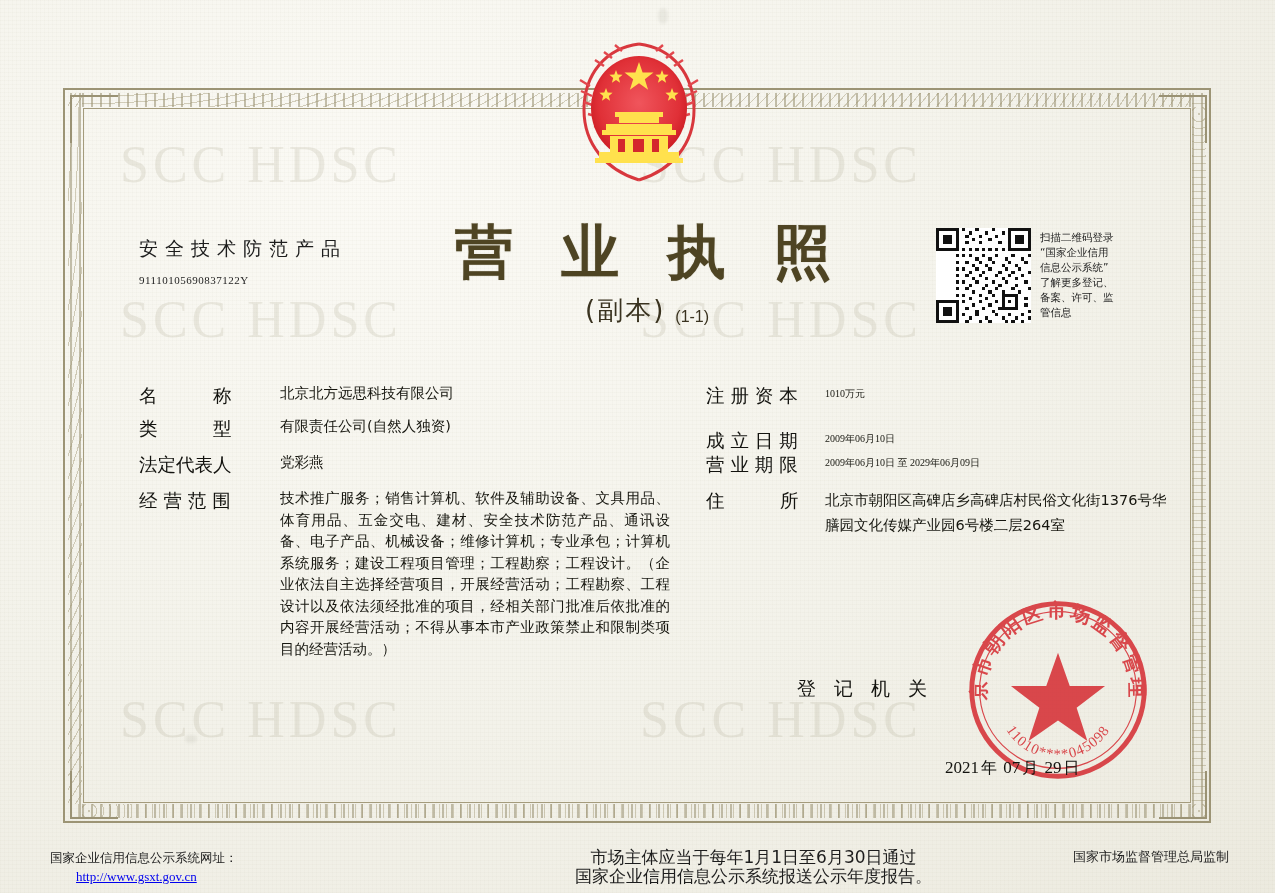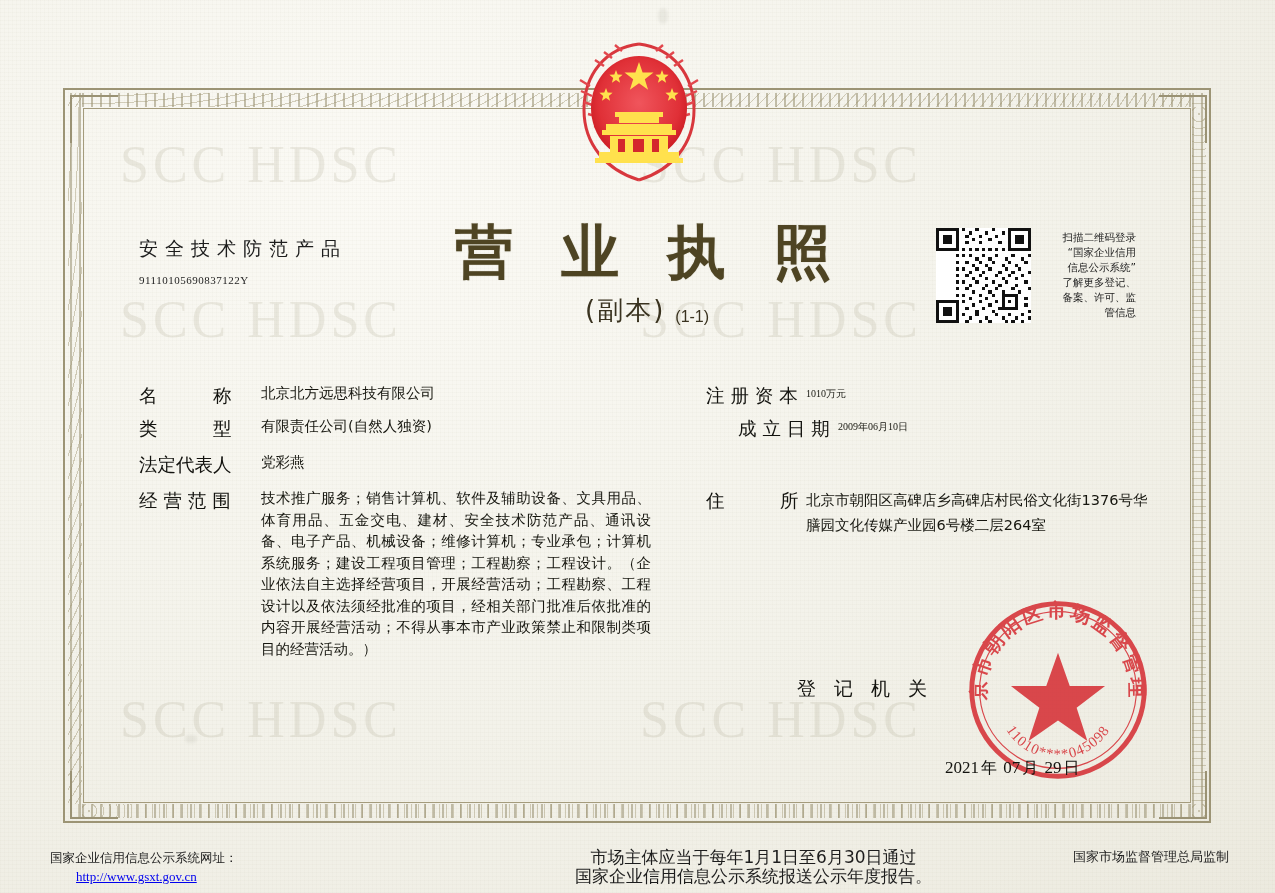--- a/index.html
+++ b/index.html
@@ -183,28 +183,28 @@
   }
   #qr-caption {
     position: absolute;
     left: 1040px;
     top: 230px;
     width: 96px;
     font-size: 10.5px;
     line-height: 15px;
     color: #1d1d1d;
     font-family: "DejaVu Sans", sans-serif;
-    text-align: right;
   }
 
   
   .field-row {
     position: absolute;
     display: flex;
     align-items: flex-start;
+    gap: 19px;
   }
   .field-label {
     font-size: 18.5px;
     color: #13130f;
     font-family: "DejaVu Sans", sans-serif;
     white-space: nowrap;
   }
   .field-value {
     font-size: 14.5px;
     line-height: 21.5px;
@@ -219,21 +219,21 @@
 
   .lcol-label { width: 122px; display: inline-block; }
 
   #scope-value {
     width: 390px;
     text-align: justify;
   }
 
   
   #row-capital  { left: 706px; top: 383px; }
-  #row-founded  { left: 706px; top: 416px; margin-left: 32px; }
+  #row-founded  { left: 706px; top: 428px; }
   #row-term     { left: 706px; top: 452px; }
   #row-address  { left: 706px; top: 488px; }
 
   .rcol-label { width: 100px; display: inline-block; }
   #address-value { width: 350px; line-height: 25px; }
   .value-serif {
     font-family: "Liberation Serif", serif;
     font-size: 10px;
   }
 
@@ -581,20 +581,24 @@
   <div class="field-row" id="row-capital">
     <span class="field-label rcol-label">注 册 资 本</span>
     <span class="field-value value-serif">1010万元</span>
   </div>
 
   <div class="field-row" id="row-founded">
     <span class="field-label rcol-label">成 立 日 期</span>
     <span class="field-value value-serif">2009年06月10日</span>
   </div>
 
+  <div class="field-row" id="row-term">
+    <span class="field-label rcol-label">营 业 期 限</span>
+    <span class="field-value value-serif">2009年06月10日 至 2029年06月09日</span>
+  </div>
 
   <div class="field-row" id="row-address">
     <span class="field-label rcol-label">住　　　所</span>
     <span class="field-value" id="address-value">北京市朝阳区高碑店乡高碑店村民俗文化街1376号华膳园文化传媒产业园6号楼二层264室</span>
   </div>
 
   <div id="registry-label">登 记 机 关</div>
 
   <svg id="seal" viewBox="0 0 200 200">
     <defs>

